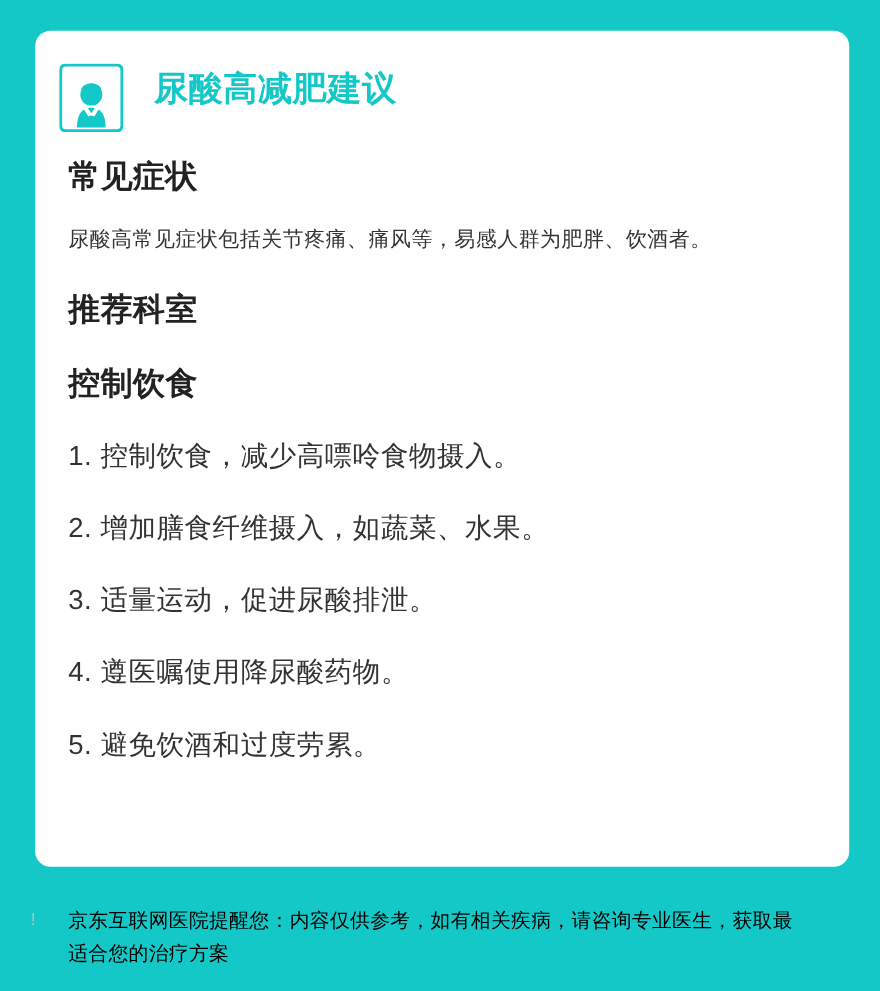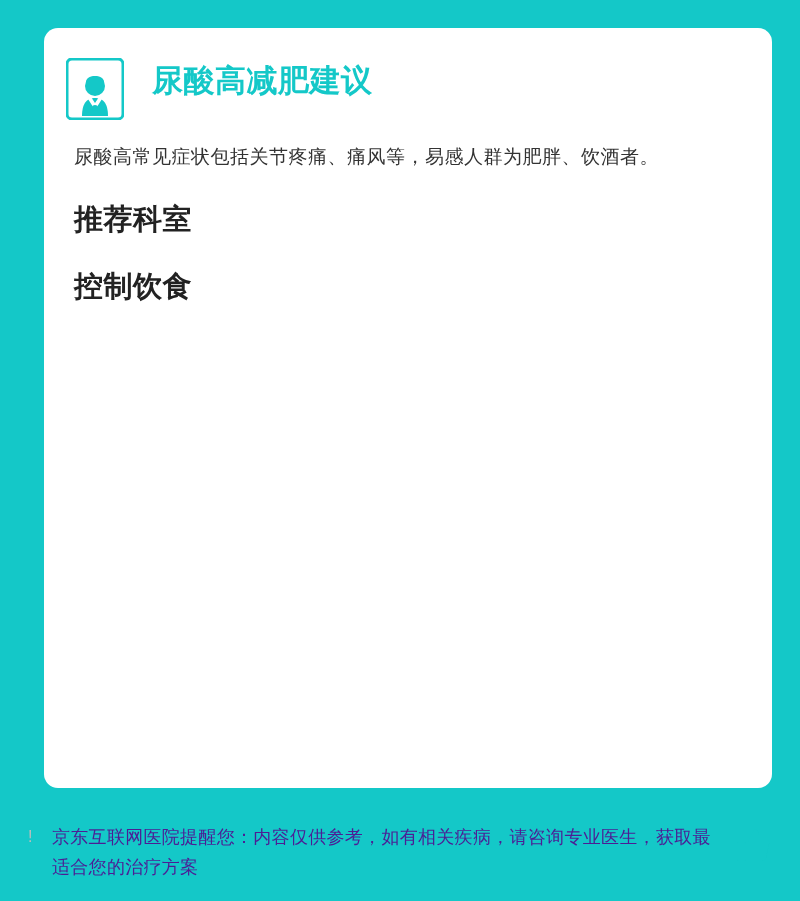--- a/index.html
+++ b/index.html
@@ -11,21 +11,21 @@
     height: 901px;
     background: #14c8c8;
     font-family: "Liberation Sans", sans-serif;
     overflow: hidden;
   }
   .page {
     position: relative;
     width: 800px;
     height: 901px;
     box-sizing: border-box;
-    padding: 28px 28px 0 44px;
+    padding: 28px 28px 0 32px;
   }
   .card {
     position: relative;
     background: #ffffff;
     border-radius: 14px;
     box-sizing: border-box;
     padding: 34px 30px 40px 30px;
     min-height: 760px;
   }
   .doc-icon {
@@ -88,22 +88,23 @@
     width: 24px;
     padding-top: 6px;
     color: #bdbdbd;
     font-size: 16px;
     text-align: left;
   }
   .footer-text {
     flex: 1 1 auto;
     font-size: 18px;
     line-height: 1.7;
-    color: #4c1d95;
+    color: #000000;
     letter-spacing: 0.3px;
+    margin-left: 10px;
   }
   .thumb {
     flex: 0 0 auto;
     width: 46px;
     padding-top: 4px;
     text-align: right;
   }
 </style>
 </head>
 <body>
@@ -117,25 +118,33 @@
         <path d="M16 58 C16 44 22 40 29 40 C36 40 42 44 42 58 Z" fill="#14c8c8"></path>
         <path d="M22 41 L29 52 L36 41 L33 39 L29 45 L25 39 Z" fill="#ffffff"></path>
         <circle cx="29" cy="28" r="10" fill="#14c8c8"></circle>
         <path d="M20 24 C20 16 38 16 38 24" fill="#14c8c8"></path>
         <circle cx="29" cy="50" r="3" fill="#14c8c8"></circle>
       </svg>
     </div>
 
     <h1 class="title">尿酸高减肥建议</h1>
 
+    <h2 class="section-heading">常见症状</h2>
     <p class="paragraph">尿酸高常见症状包括关节疼痛、痛风等，易感人群为肥胖、饮酒者。</p>
 
     <h2 class="section-heading gap">推荐科室</h2>
 
     <h2 class="section-heading gap">控制饮食</h2>
+    <ul class="steps">
+      <li>1. 控制饮食，减少高嘌呤食物摄入。</li>
+      <li>2. 增加膳食纤维摄入，如蔬菜、水果。</li>
+      <li>3. 适量运动，促进尿酸排泄。</li>
+      <li>4. 遵医嘱使用降尿酸药物。</li>
+      <li>5. 避免饮酒和过度劳累。</li>
+    </ul>
 
   </div>
 
   <div class="footer">
     <div class="footer-mark">!</div>
     <div class="footer-text">京东互联网医院提醒您：内容仅供参考，如有相关疾病，请咨询专业医生，获取最适合您的治疗方案</div>
     <div class="thumb">
       <svg width="38" height="38" viewBox="0 0 38 38" xmlns="http://www.w3.org/2000/svg">
         <rect x="3" y="16" width="9" height="19" rx="2" fill="#14c8c8"></rect>
         <path d="M14 16 L20 4 C23 3 25 5 24 9 L23 14 L33 14 C35 14 36 16 35 18 L32 32 C31.5 34 30 35 28 35 L14 35 Z" fill="#14c8c8"></path>

